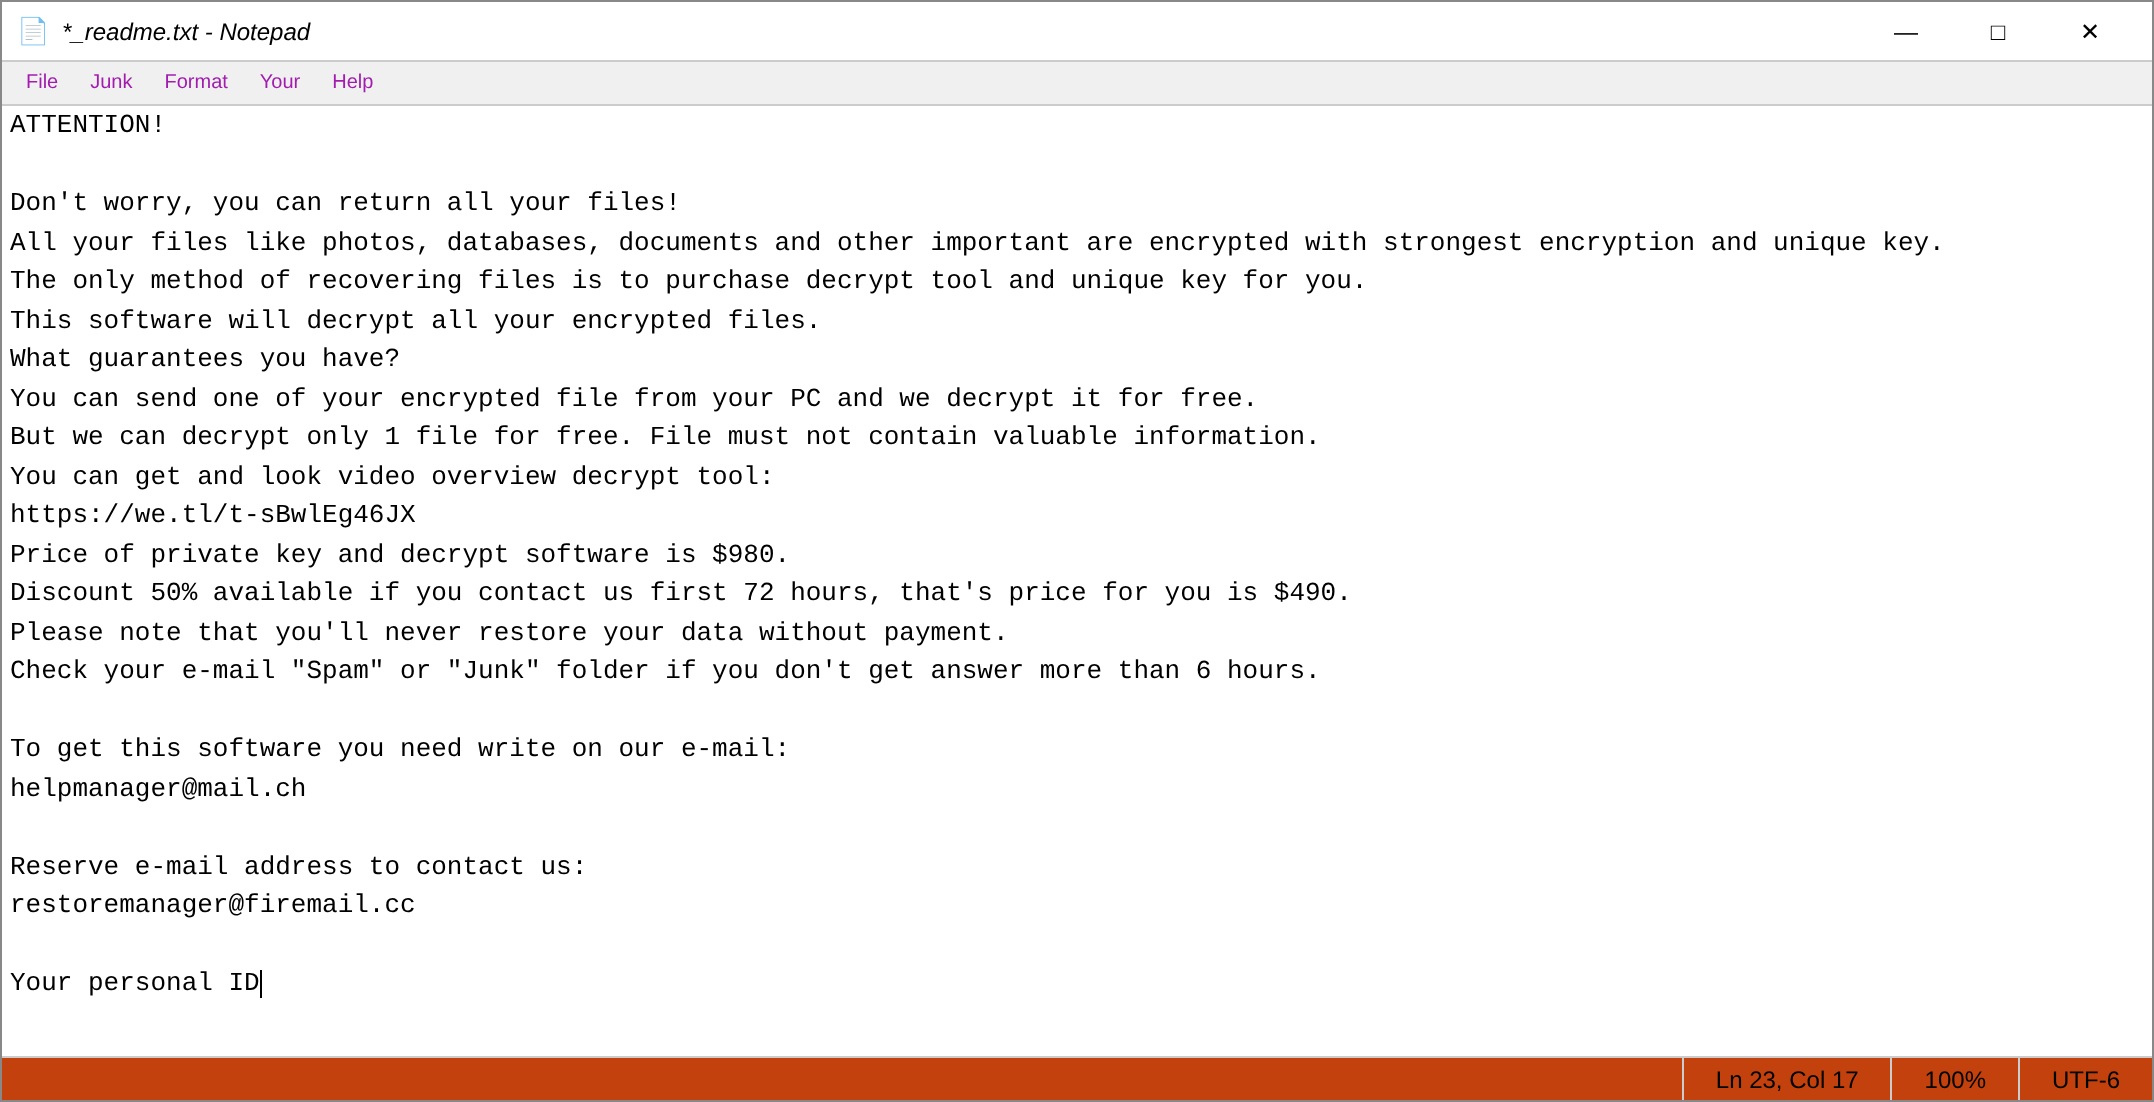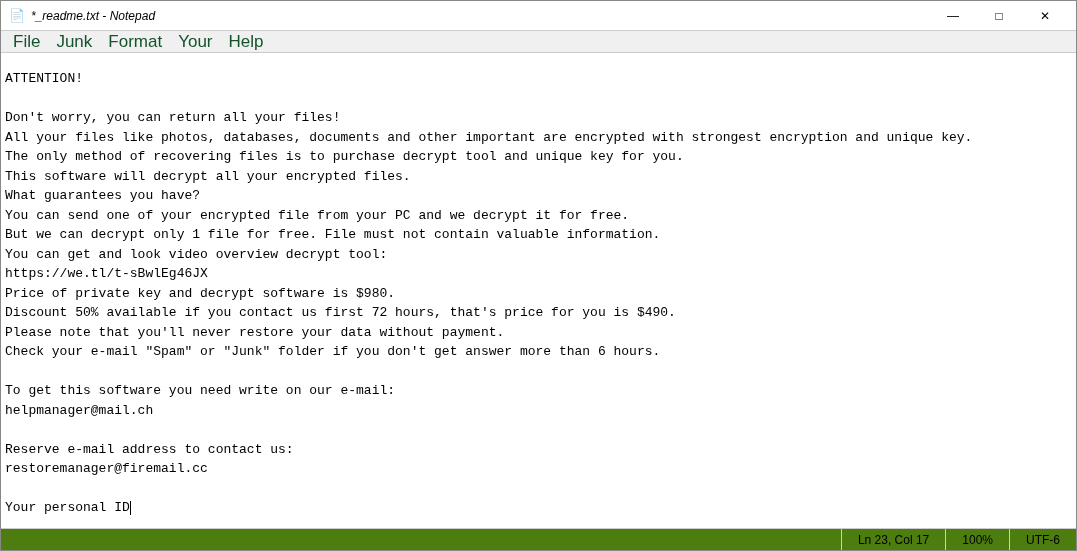--- a/index.html
+++ b/index.html
@@ -81,51 +81,51 @@
       background: #f0f0f0;
       height: 22px;
       display: flex;
       align-items: center;
       padding: 0 4px;
       border-bottom: 1px solid #ccc;
     }
 
     .menu-item {
       padding: 2px 8px;
-      font-size: 17px;
-      color: #14532d;
+      font-size: 10px;
+      color: #a21caf;
       cursor: pointer;
       height: 22px;
       display: flex;
       align-items: center;
     }
 
     .editor-area {
       flex: 1;
       background: #ffffff;
       overflow-y: auto;
       overflow-x: auto;
-      padding: 16px 4px 4px 4px;
+      padding: 0 4px 4px 4px;
       position: relative;
     }
 
     .editor-content {
       font-family: 'Courier New', Courier, monospace;
       font-size: 13px;
       color: #000;
       white-space: pre-wrap;
       word-wrap: break-word;
       line-height: 1.5;
       min-height: 100%;
       outline: none;
     }
 
     .status-bar {
       height: 22px;
-      background: #4d7c0f;
+      background: #c2410c;
       border-top: 1px solid #ccc;
       display: flex;
       align-items: center;
       justify-content: flex-end;
       padding: 0;
       font-size: 12px;
       color: #000;
     }
 
     .status-item {

